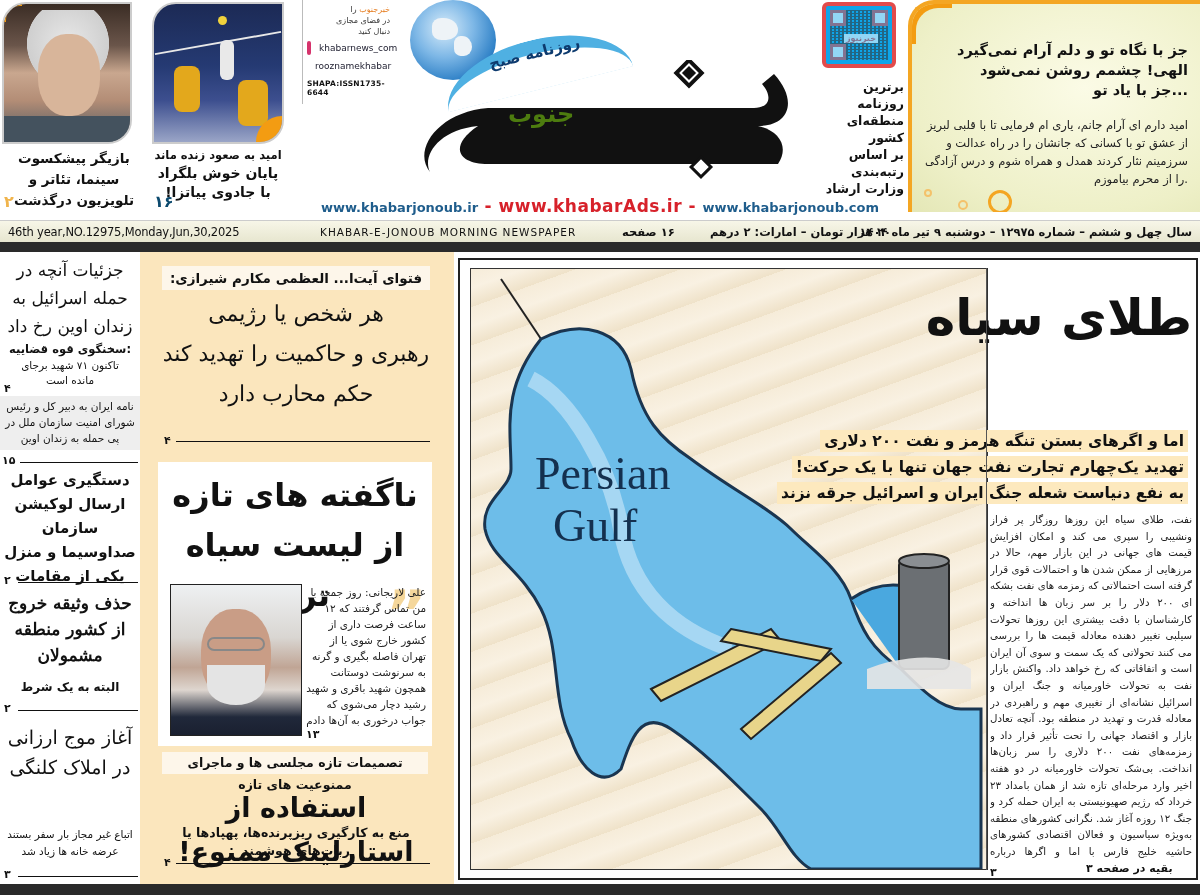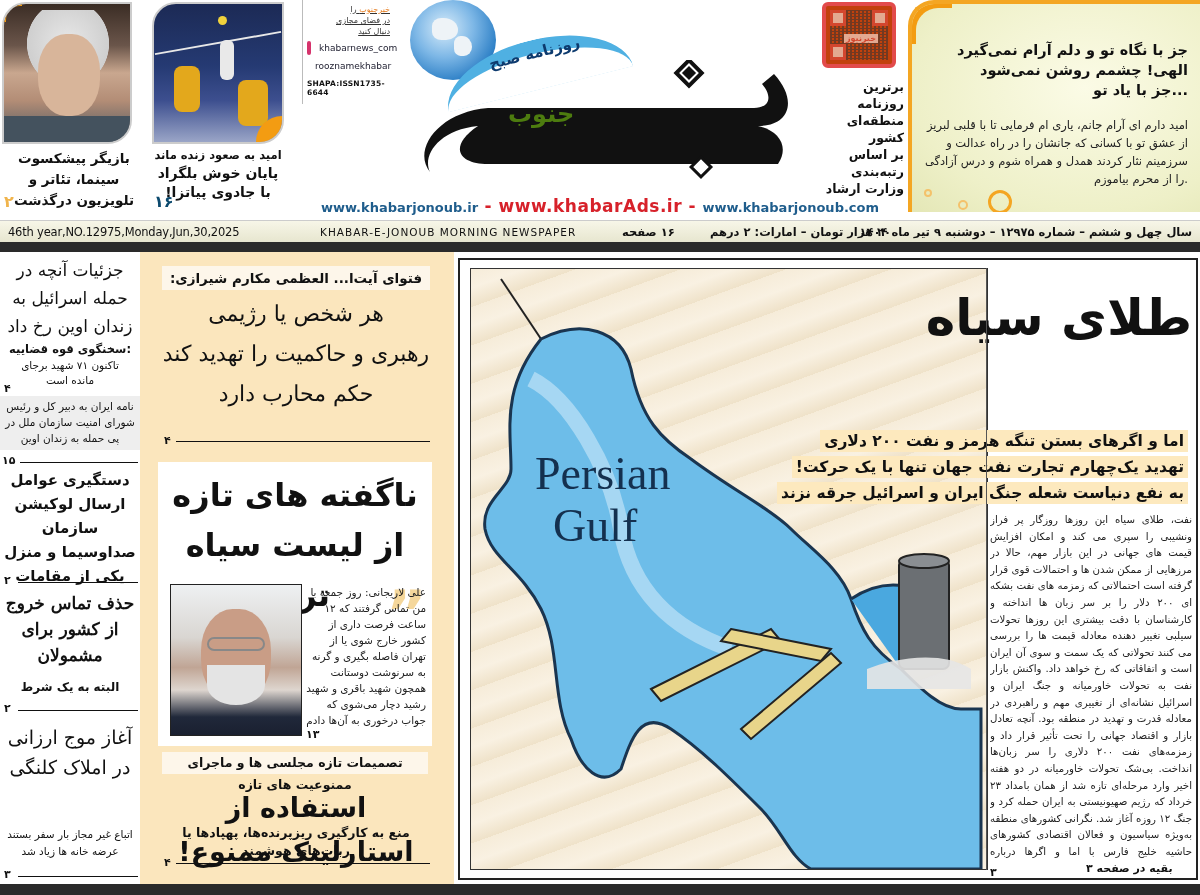--- a/index.html
+++ b/index.html
@@ -17,21 +17,21 @@
     border-radius: 26px 0 0 0; border-top: 4px solid #f4a623; border-left: 4px solid #f4a623; overflow: hidden; }
   #prayer-box .corner { position:absolute; left:-4px; top:-4px; width:44px; height:44px; border-top-left-radius: 30px;
     border-left: 8px solid #f39c12; border-top: 8px solid #f39c12; }
   #prayer-box .poem { position:absolute; right: 12px; top: 36px; width: 260px; text-align: right; font-weight: bold; font-size: 14.5px; line-height: 20px; }
   #prayer-box .prose { position:absolute; right: 12px; top: 112px; width: 270px; text-align: right; font-size: 11.5px; line-height: 18px; color: #222; }
   #prayer-box .ring1 { position:absolute; left: 76px; top: 186px; width: 24px; height: 24px; border: 3px solid #f4a623; border-radius: 50%; }
   #prayer-box .ring2 { position:absolute; left: 46px; top: 196px; width: 10px; height: 10px; border: 2px solid #f4c26b; border-radius: 50%; }
   #prayer-box .ring3 { position:absolute; left: 12px; top: 185px; width: 8px; height: 8px; border: 2px solid #f4c26b; border-radius: 50%; }
 
   
-  #qr { left: 822px; top: 2px; width: 74px; height: 66px; border: 4px solid #e24b4b; border-radius: 6px; background: #c2410c; padding: 4px; }
+  #qr { left: 822px; top: 2px; width: 74px; height: 66px; border: 4px solid #e24b4b; border-radius: 6px; background: #0ea5e9; padding: 4px; }
   #qr .grid { width: 100%; height: 100%;
     background-image:
       linear-gradient(90deg, #333 25%, transparent 25%, transparent 50%, #333 50%, #333 75%, transparent 75%),
       linear-gradient(#333 25%, transparent 25%, transparent 50%, #333 50%, #333 75%, transparent 75%);
     background-size: 8px 8px, 6px 6px; opacity: .55; position: relative; }
   #qr .finder { position:absolute; width: 16px; height: 16px; border: 3px solid #e24b4b; background: #fff; }
   #qr .label { position:absolute; left: 14px; top: 24px; background:#fff; color:#e24b4b; font-size: 8px; font-weight: bold; padding: 0 2px; }
   #ranking { left: 812px; top: 78px; width: 92px; text-align: right; font-weight: bold; font-size: 12.5px; line-height: 17px; }
   #globe { left: 410px; top: 0px; width: 86px; height: 80px; border-radius: 50%;
     background: radial-gradient(circle at 40% 35%, #d8ecfa 0%, #7db7e6 40%, #2b7ec5 75%, #17528c 100%); }
@@ -40,21 +40,21 @@
     border-top: 14px solid #4fb0e2; transform: rotate(-14deg); }
   #subtitle { left: 488px; top: 44px; font-size: 15px; font-weight: bold; color: #0d3a6e; transform: rotate(-14deg); direction: rtl; }
   #logo-glyph { left: 418px; top: 60px; width: 380px; height: 120px; }
   #logo-jonoub { left: 508px; top: 100px; color: #4d7c0f; font-weight: bold; font-size: 24px; direction: rtl; }
 
   
   #social { left: 302px; top: 0; width: 92px; height: 104px; border-left: 1px solid #bbb; font-size: 8px; padding: 4px 4px; }
   #social .row { display:flex; align-items:center; gap: 8px; margin-top: 4px; font-size: 9px; color: #223; }
   #social .ig { width: 14px; height: 14px; border-radius: 4px; border: 2px solid #d6336c; }
   #social .tg { width: 14px; height: 14px; border-radius: 50%; background: #2aa3df; }
-  #social .intro { direction: rtl; text-align: right; font-size: 8px; line-height: 11px; color:#333;text-decoration:underline; }
+  #social .intro { direction: rtl; text-align: right; font-size: 8px; line-height: 11px; color:#333; }
   #social .intro .brand { color: #e67e22; }
   #social .issn { font-size: 7.5px; margin-top: 6px; font-weight: bold; letter-spacing: .2px; }
 
   
   .teaser-photo { border-radius: 24px 0 24px 0; overflow: hidden; position: absolute; }
   #teaser-volley-photo { left: 152px; top: 2px; width: 132px; height: 142px; border: 2px solid #ccc;
     background: linear-gradient(180deg, #1c2a55 0%, #253a73 45%, #3d4f8f 70%, #9aa5c7 100%); }
   #teaser-volley-photo .net { position:absolute; left:0; top: 38px; width: 100%; height: 2px; background: #e8e8e8; transform: rotate(-10deg); }
   #teaser-volley-photo .p1 { position:absolute; left: 20px; top: 62px; width: 26px; height: 46px; background: #e3a81c; border-radius: 8px; }
   #teaser-volley-photo .p2 { position:absolute; left: 84px; top: 76px; width: 30px; height: 46px; background: #e3a81c; border-radius: 8px; }
@@ -236,21 +236,21 @@
 
 <div class="abs" style="left:0;top:396px;width:140px;height:54px;background:#eeeeee;"></div>
 <div class="lc-item" style="top:398px;font-size:10.5px;line-height:16px;font-weight:normal;">نامه ایران به دبیر کل و رئیس شورای امنیت سازمان ملل در پی حمله به زندان اوین</div>
 <div class="pg" style="left:2px;top:454px;">۱۵</div>
 <div class="rule" style="left:20px;top:462px;width:118px;"></div>
 
 <div class="lc-item" style="top:468px;font-size:15px;line-height:24px;">دستگیری عوامل ارسال لوکیشن سازمان صداوسیما و منزل یکی از مقامات</div>
 <div class="pg" style="left:4px;top:574px;">۲</div>
 <div class="rule" style="left:18px;top:582px;width:120px;"></div>
 
-<div class="lc-item" style="top:590px;font-size:17px;line-height:26px;font-family:'DejaVu Serif',serif;">حذف تماس خروج از کشور برای مشمولان</div>
+<div class="lc-item" style="top:590px;font-size:17px;line-height:26px;font-family:'DejaVu Serif',serif;">حذف وثیقه خروج از کشور منطقه مشمولان</div>
 <div class="lc-item" style="top:680px;font-size:12px;">البته به یک شرط</div>
 <div class="pg" style="left:4px;top:702px;">۲</div>
 <div class="rule" style="left:18px;top:710px;width:120px;"></div>
 
 <div class="lc-item" style="top:722px;font-size:19px;line-height:30px;font-family:'DejaVu Serif',serif;font-weight:normal;">آغاز موج ارزانی در املاک کلنگی</div>
 <div class="lc-item" style="top:826px;font-size:10.5px;line-height:17px;font-weight:normal;">اتباع غیر مجاز بار سفر بستند عرضه خانه ها زیاد شد</div>
 <div class="pg" style="left:4px;top:868px;">۳</div>
 <div class="rule" style="left:18px;top:876px;width:120px;"></div>
 
 <div id="center-col" class="abs"></div>

